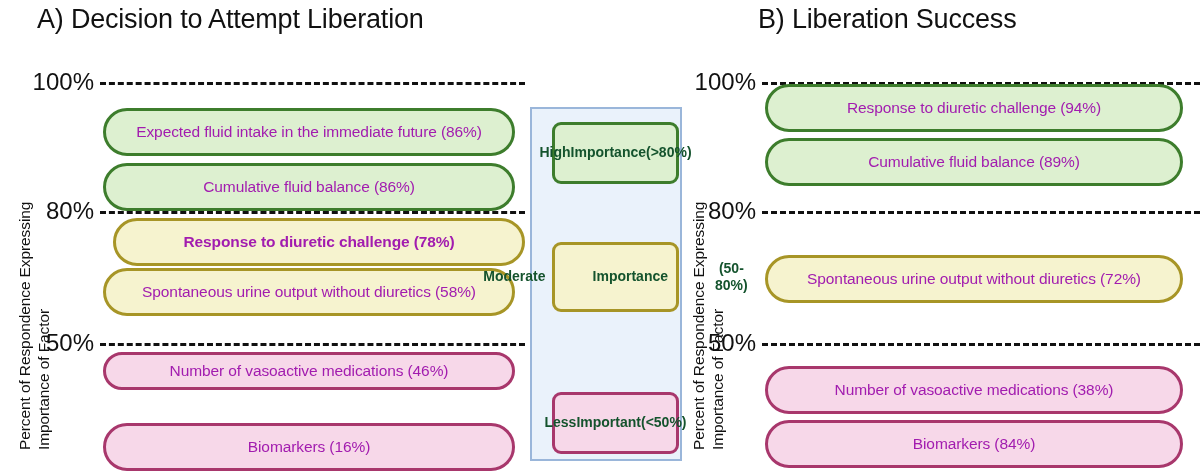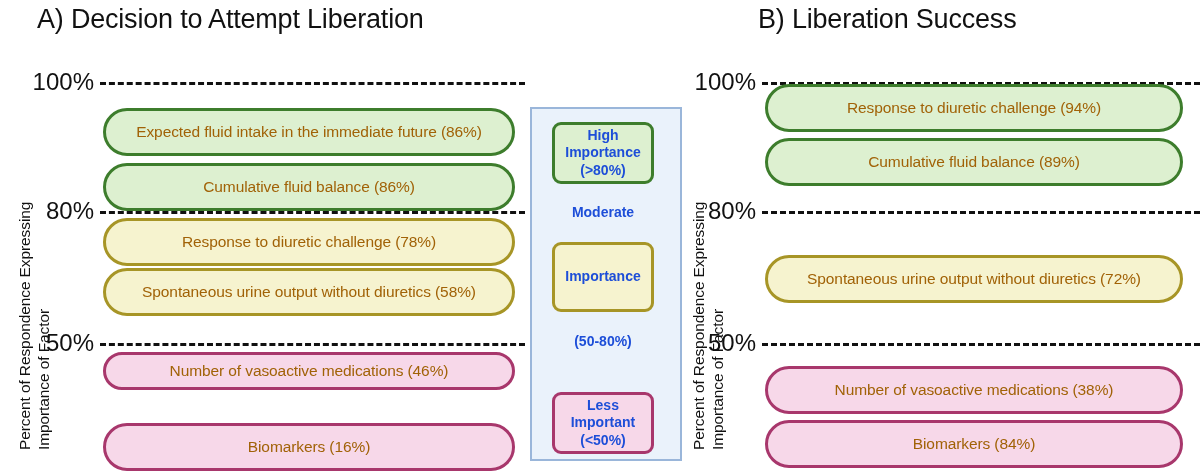--- a/index.html
+++ b/index.html
@@ -64,21 +64,21 @@
   .pill {
     position: absolute;
     box-sizing: border-box;
     border-radius: 999px;
     border-style: solid;
     border-width: 3px;
     display: flex;
     align-items: center;
     justify-content: center;
     font-size: 15.5px;
-    color: #a16207;
+    color: #a21caf;
     letter-spacing: -0.1px;
     text-align: center;
     padding: 16px 10px;
   }
   .pill.high {
     background: #ddf0d0;
     border-color: #3d7d2c;
   }
   .pill.moderate {
     background: #f6f3cf;
@@ -100,30 +100,29 @@
     background: #eaf2fb;
     border: 2px solid #9ab6da;
   }
   .legend-chip {
     position: absolute;
     box-sizing: border-box;
     border-radius: 9px;
     border-style: solid;
     border-width: 3px;
     display: flex;
-    flex-direction: column;
     align-items: center;
     justify-content: center;
     font-size: 14px;
     font-weight: bold;
-    color: #1d4ed8;
+    color: #14532d;
     line-height: 1.25;
     text-align: center;
     left: 20px;
-    width: 102px;
+    width: 127px;
   }
   .legend-chip.high {
     background: #ddf0d0;
     border-color: #3d7d2c;
   }
   .legend-chip.moderate {
     background: #f6f3cf;
     border-color: #a79526;
   }
   .legend-chip.less {
@@ -145,21 +144,21 @@
   <div class="tick-label" style="left:2px;  top:68px;  width:92px;">100%</div>
   <div class="tick-label" style="left:2px;  top:197px; width:92px;">80%</div>
   <div class="tick-label" style="left:2px;  top:329px; width:92px;">50%</div>
 
   <div class="gridline" style="left:100px; top:82px;  width:425px;"></div>
   <div class="gridline" style="left:100px; top:211px; width:425px;"></div>
   <div class="gridline" style="left:100px; top:343px; width:425px;"></div>
 
   <div class="pill high" style="left:103px; top:108px; width:412px; height:48px;">Expected fluid intake in the immediate future (86%)</div>
   <div class="pill high" style="left:103px; top:163px; width:412px; height:48px;">Cumulative fluid balance (86%)</div>
-  <div class="pill moderate" style="left:103px; top:218px; width:412px; height:48px;">Response to diuretic challenge (78%)</div>
+  <div class="pill moderate" style="left:113px; top:218px; width:412px; height:48px;font-weight:bold;">Response to diuretic challenge (78%)</div>
   <div class="pill moderate" style="left:103px; top:268px; width:412px; height:48px;">Spontaneous urine output without diuretics (58%)</div>
   <div class="pill less" style="left:103px; top:352px; width:412px; height:32px;">Number of vasoactive medications (46%)</div>
   <div class="pill less" style="left:103px; top:423px; width:412px; height:48px;">Biomarkers (16%)</div>
 
   <div id="legend-box">
     <div class="legend-chip high" style="top:13px; height:62px;">
       <span>High</span>
       <span>Importance</span>
       <span>(&gt;80%)</span>
     </div>

